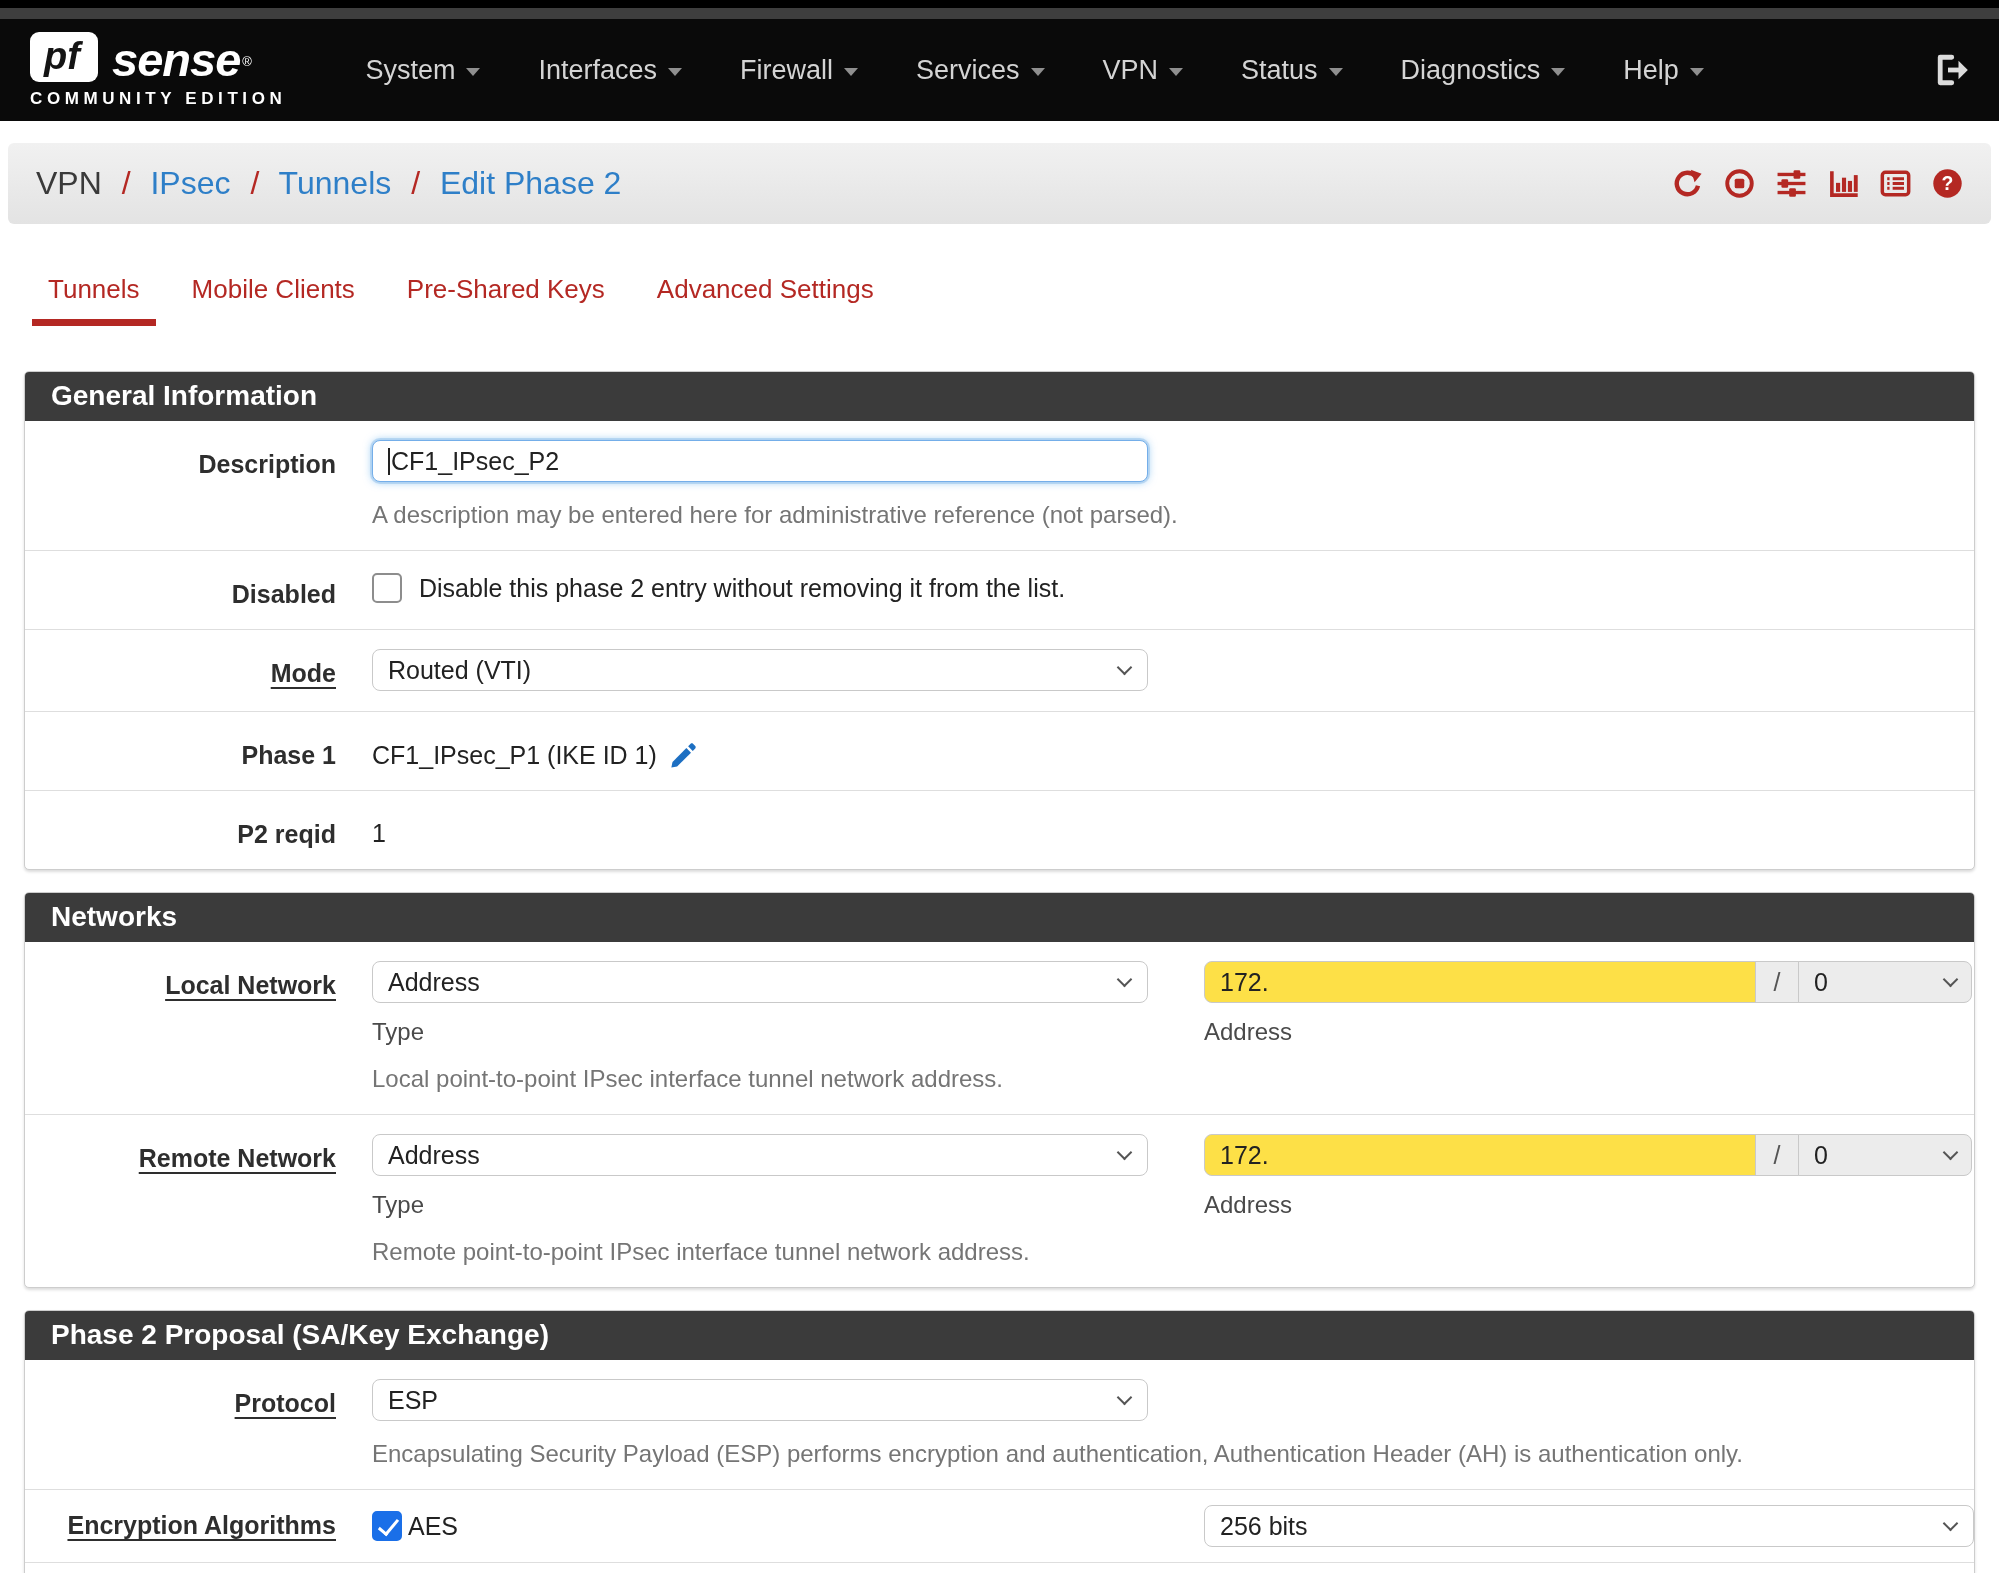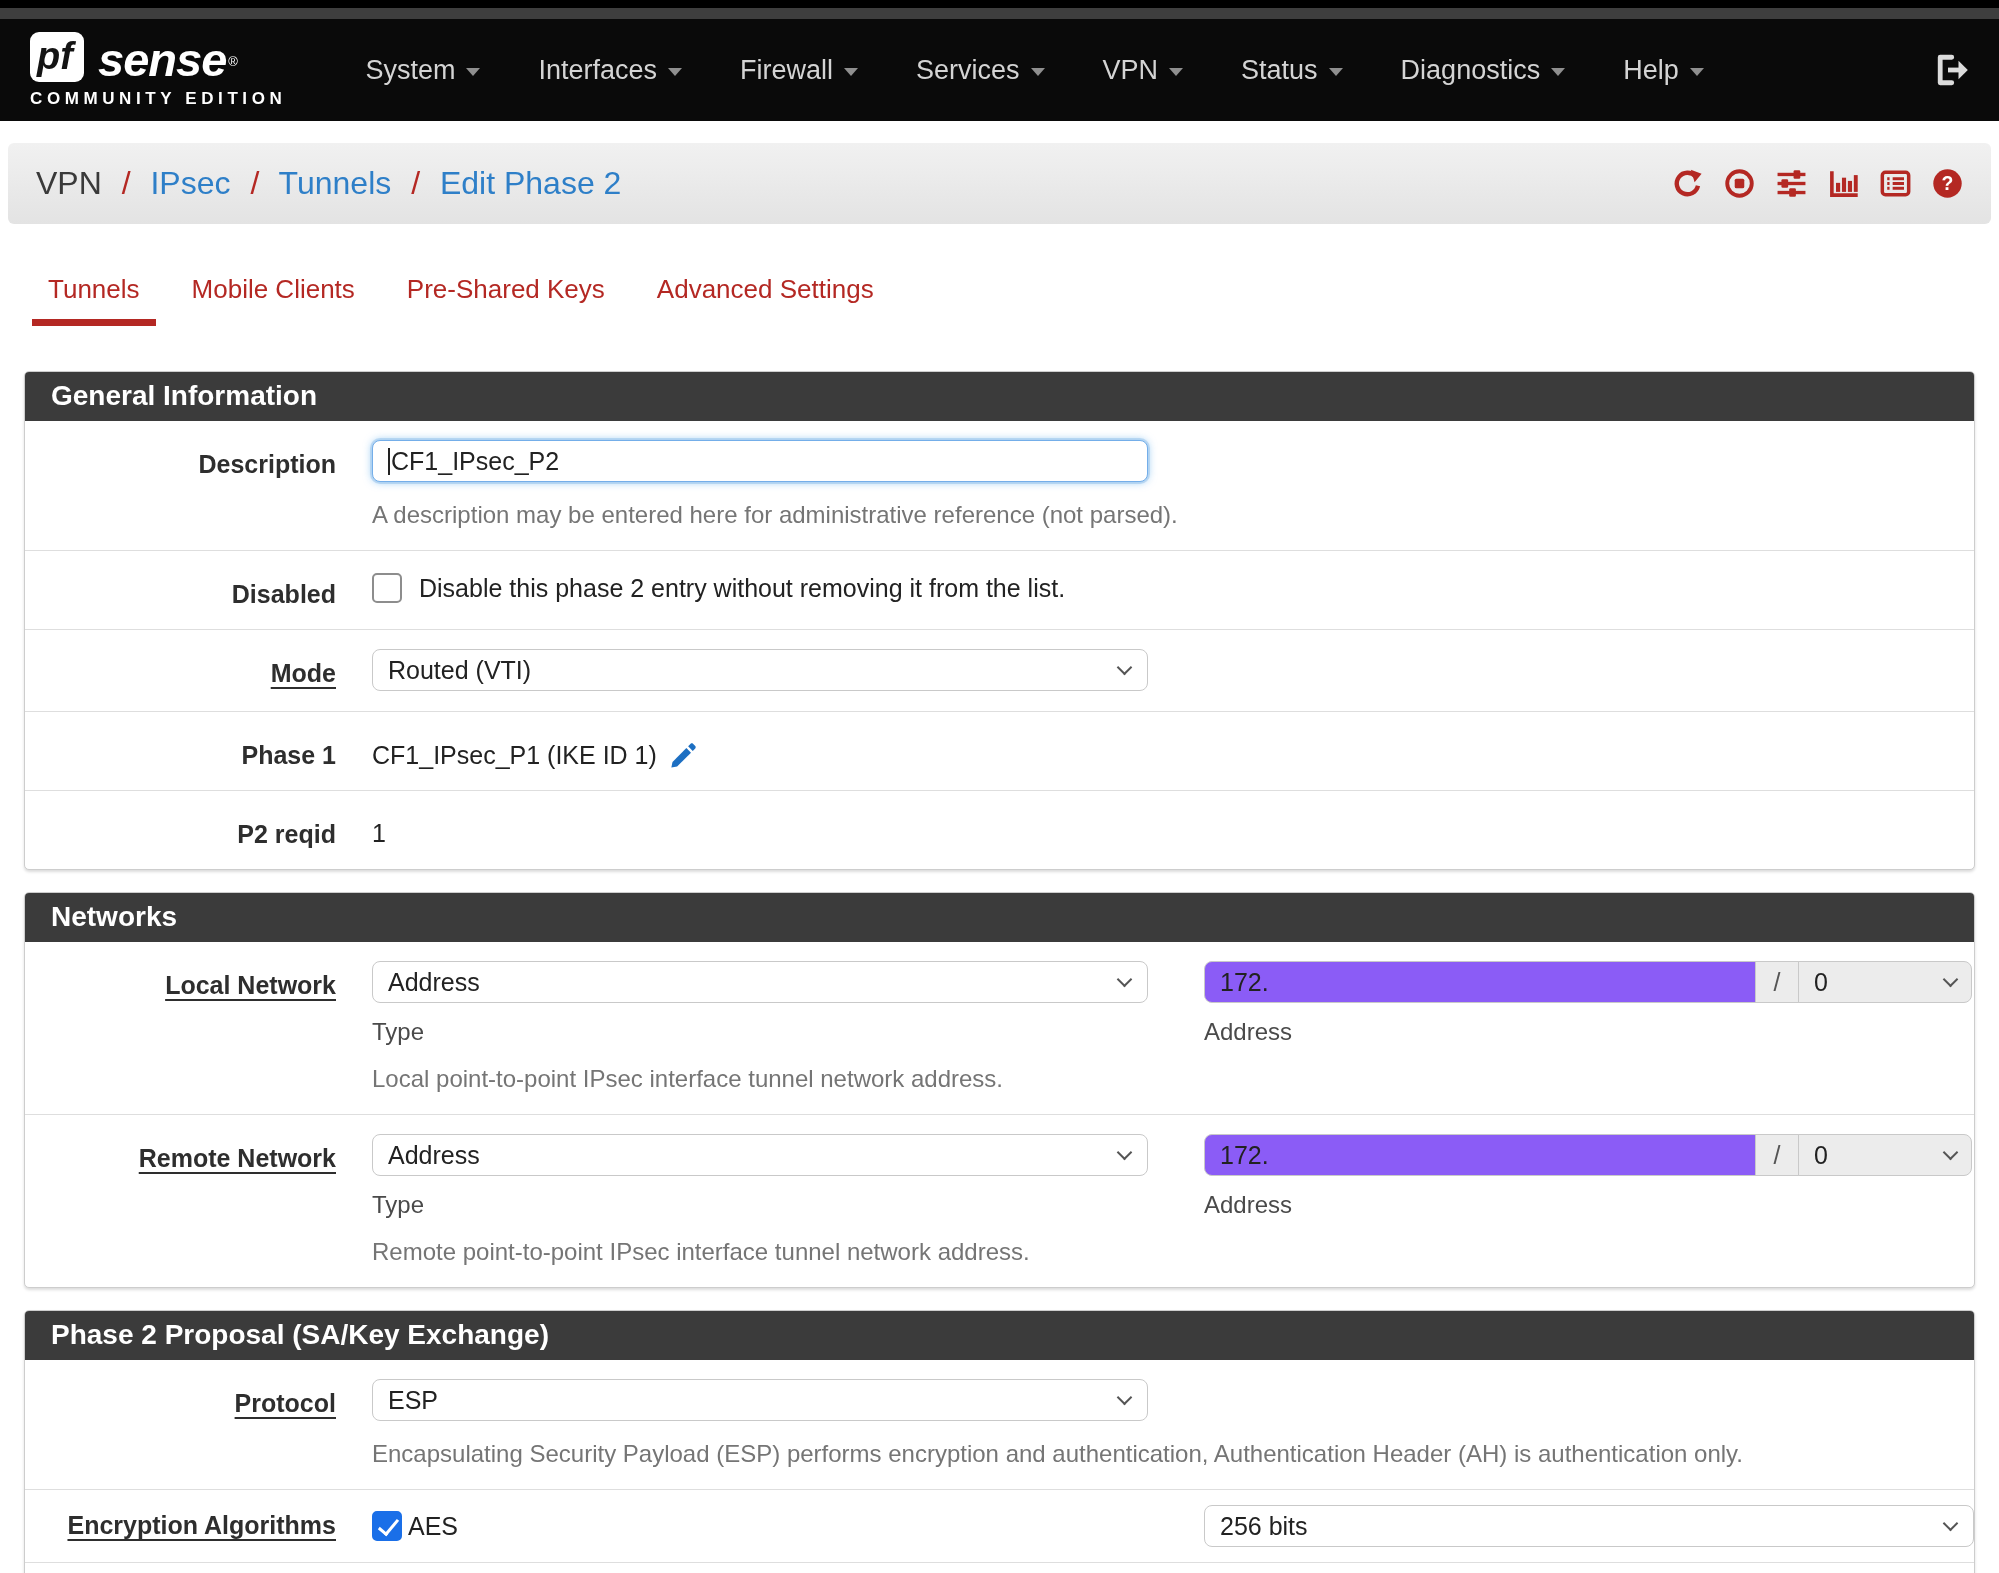--- a/index.html
+++ b/index.html
@@ -13,21 +13,21 @@
     width:1999px;height:1573px;overflow:hidden;position:relative;
     background:#fff;color:#222;
     font-family:"Liberation Sans", sans-serif;
   }
   
   .strip1{height:8px;background:#000;}
   .strip2{height:11px;background:#3e3e3e;}
   .navbar{height:102px;background:#0a0a0a;display:flex;align-items:center;padding:0 30px;}
   .brand{display:flex;flex-direction:column;margin-right:50px;cursor:pointer;}
   .brand-row{display:flex;align-items:flex-end;}
-  .pf-box{width:54px;height:50px;background:#fff;border-radius:9px;display:flex;align-items:center;justify-content:center;
+  .pf-box{width:68px;height:50px;background:#fff;border-radius:9px;display:flex;align-items:center;justify-content:center;
     font-style:italic;font-weight:bold;font-size:38px;color:#141414;padding-right:4px;}
   .sense{color:#fff;font-size:47px;font-weight:bold;font-style:italic;line-height:44px;letter-spacing:-1px;margin-left:14px;}
   .reg{color:#fff;font-size:13px;margin-left:2px;line-height:40px;}
   .brand-sub{color:#fff;font-size:17px;font-weight:bold;letter-spacing:4.6px;margin-top:7px;}
   .nav-items{display:flex;align-items:center;}
   .nav-item{color:#d4d4d4;font-size:27px;padding:0 29px;display:flex;align-items:center;gap:11px;cursor:pointer;white-space:nowrap;}
   .caret{width:0;height:0;border-left:7px solid transparent;border-right:7px solid transparent;border-top:8px solid #8f8f8f;margin-top:3px;}
   .logout{margin-left:auto;cursor:pointer;display:flex;align-items:center;}
   .logout svg{width:36px;height:36px;}
   
@@ -67,21 +67,21 @@
   .cb-row{display:flex;align-items:center;gap:17px;font-size:25px;color:#222;padding-top:3px;}
   .cb{width:30px;height:30px;border:2px solid #8d8d8d;border-radius:5px;background:#fff;flex:none;position:relative;cursor:pointer;}
   .cb.checked{background:var(--checkbox-blue);border-color:var(--checkbox-blue);}
   .cb.checked::after{content:"";position:absolute;left:9px;top:2px;width:8px;height:17px;
     border-right:3.2px solid #fff;border-bottom:3.2px solid #fff;transform:rotate(40deg);}
   
   .net-line{display:flex;align-items:flex-start;}
   .col-left{width:832px;}
   .igroup{display:flex;}
   .igroup > *{border:1px solid #c9c9c9;}
-  .ig-input{width:552px;height:42px;background:#8b5cf6;border-radius:8px 0 0 8px;display:flex;align-items:center;
+  .ig-input{width:552px;height:42px;background:#fde047;border-radius:8px 0 0 8px;display:flex;align-items:center;
     padding:0 15px;font-size:25px;color:#222;cursor:text;}
   .ig-addon{width:44px;height:42px;margin-left:-1px;background:#ececec;display:flex;align-items:center;justify-content:center;
     font-size:25px;color:#555;}
   .ig-select{width:174px;height:42px;margin-left:-1px;background:#ececec;border-radius:0 8px 8px 0;display:flex;
     align-items:center;justify-content:space-between;padding:0 15px;font-size:25px;color:#222;cursor:pointer;}
   
   .algo-row{padding:15px 0;}
   .algo-line{display:flex;align-items:center;}
   .algo-left{display:flex;align-items:center;gap:6px;width:832px;font-size:25px;color:#222;}
   .algo-select{width:770px;margin-left:auto;}

